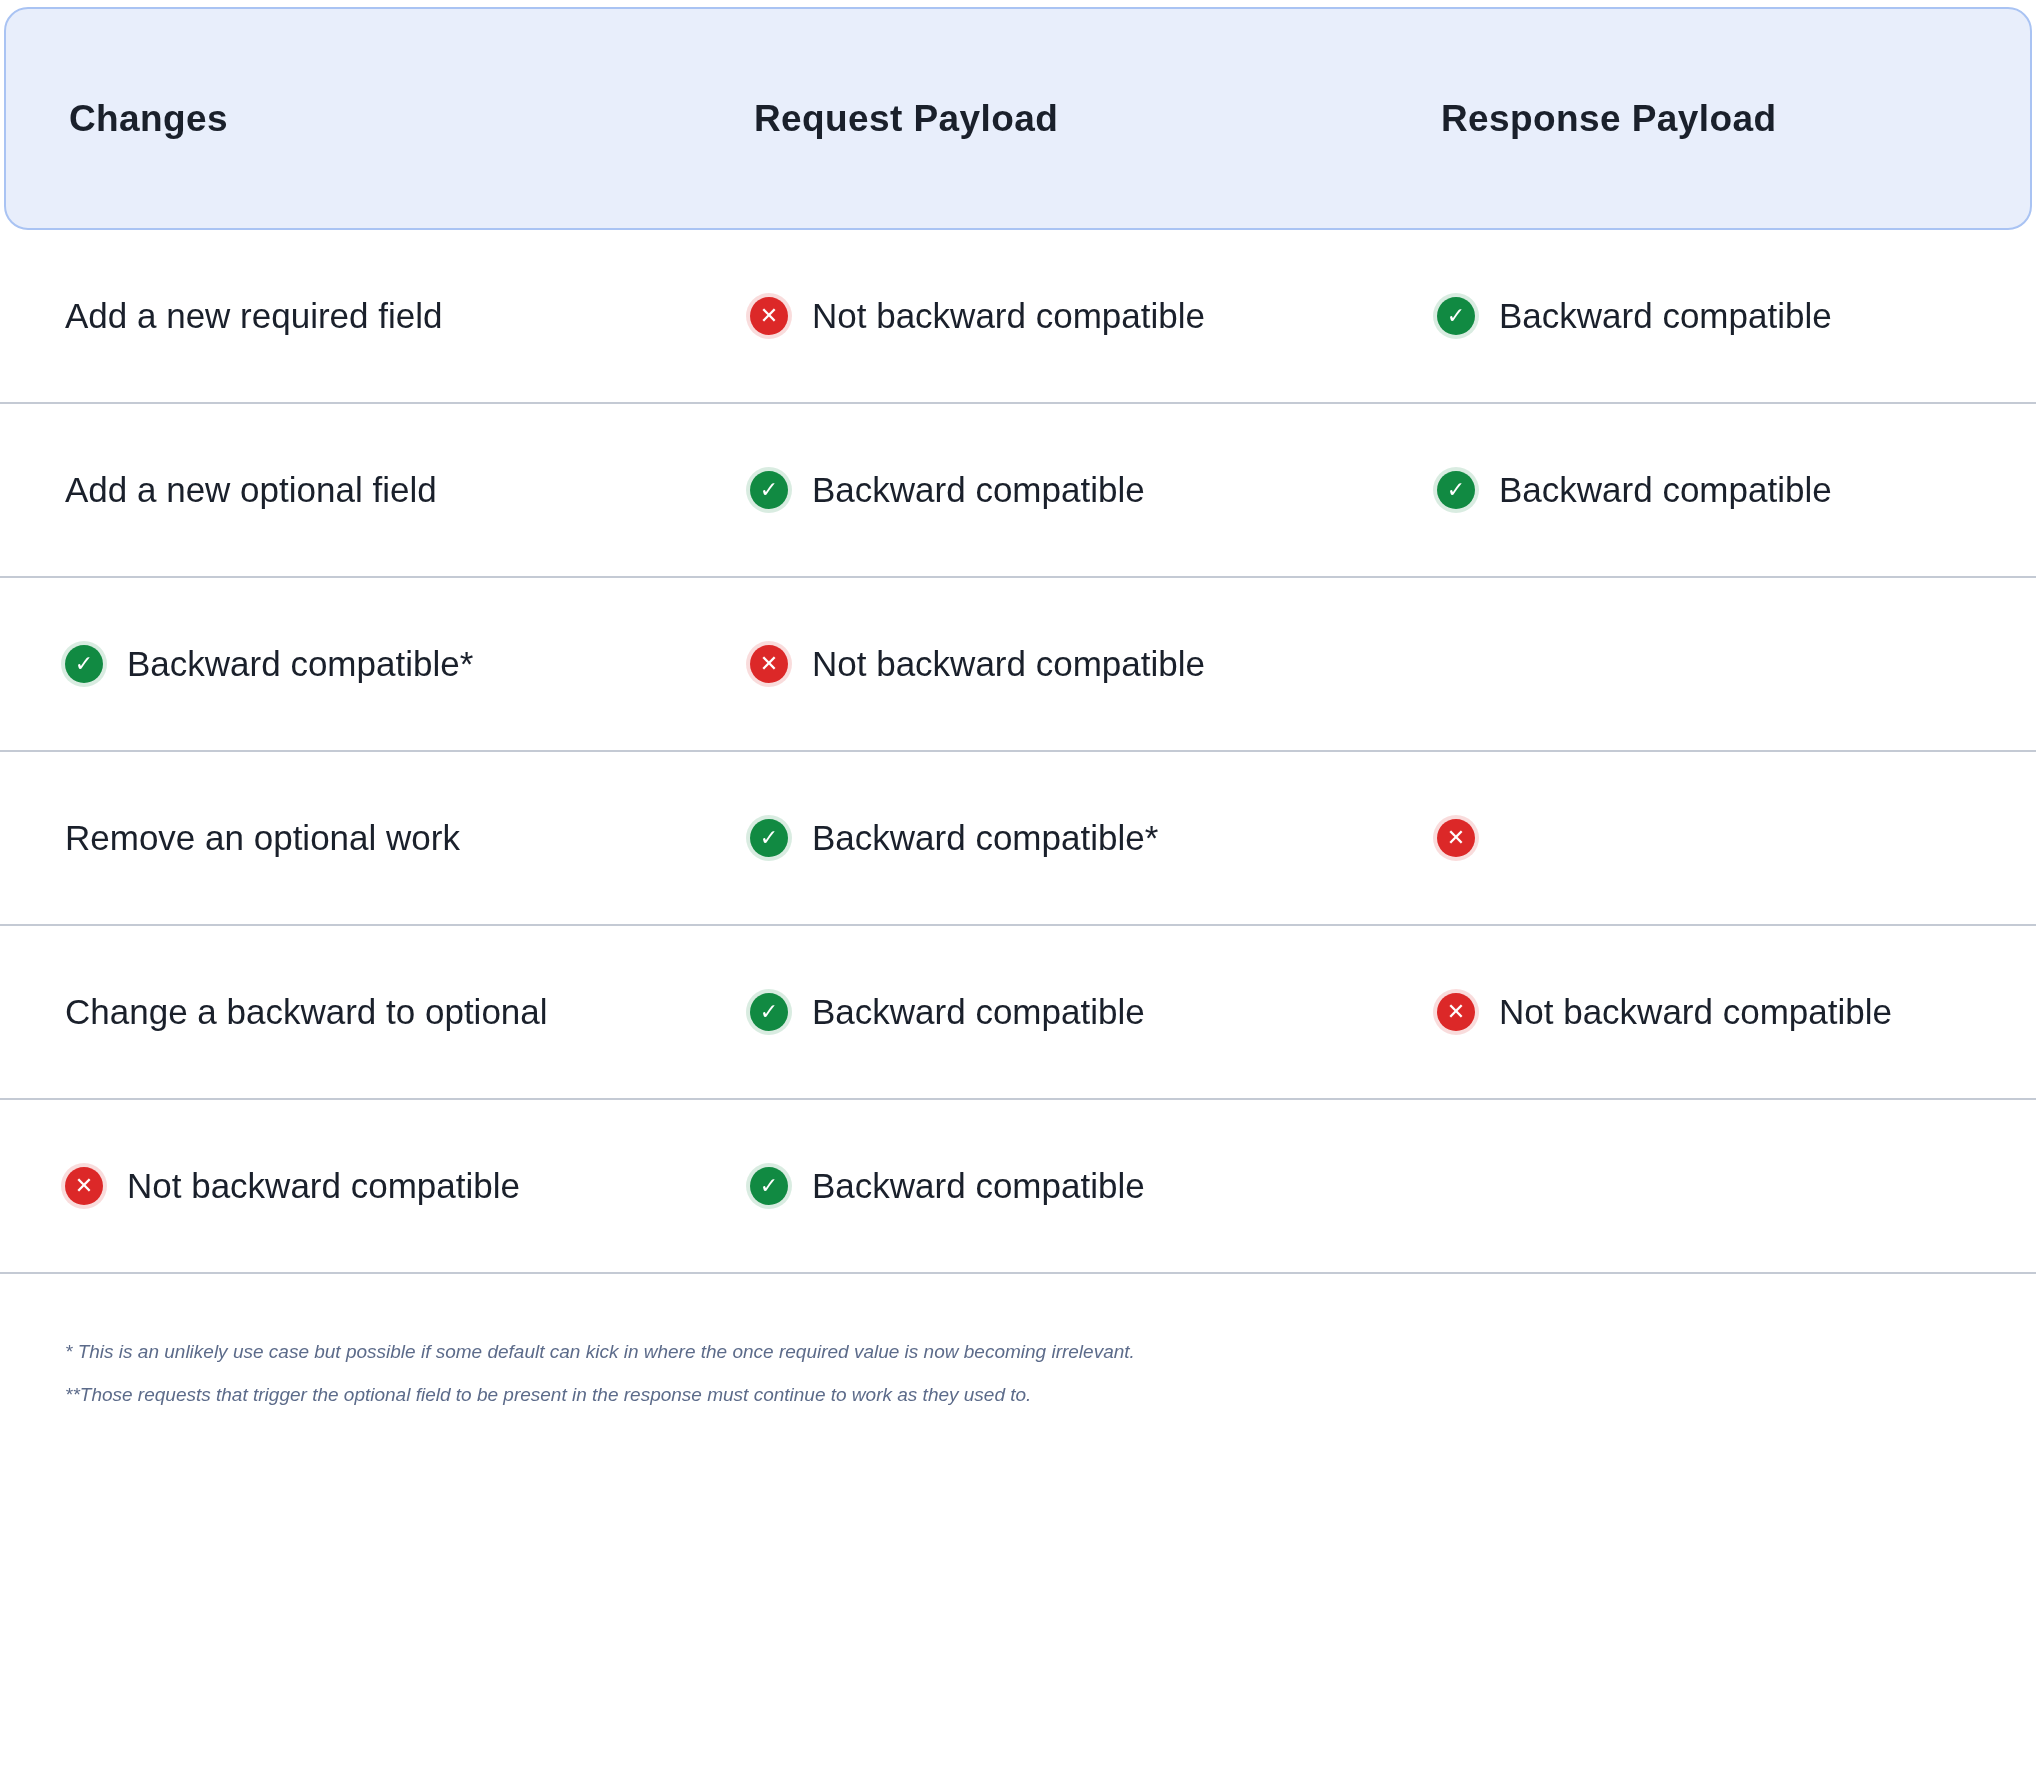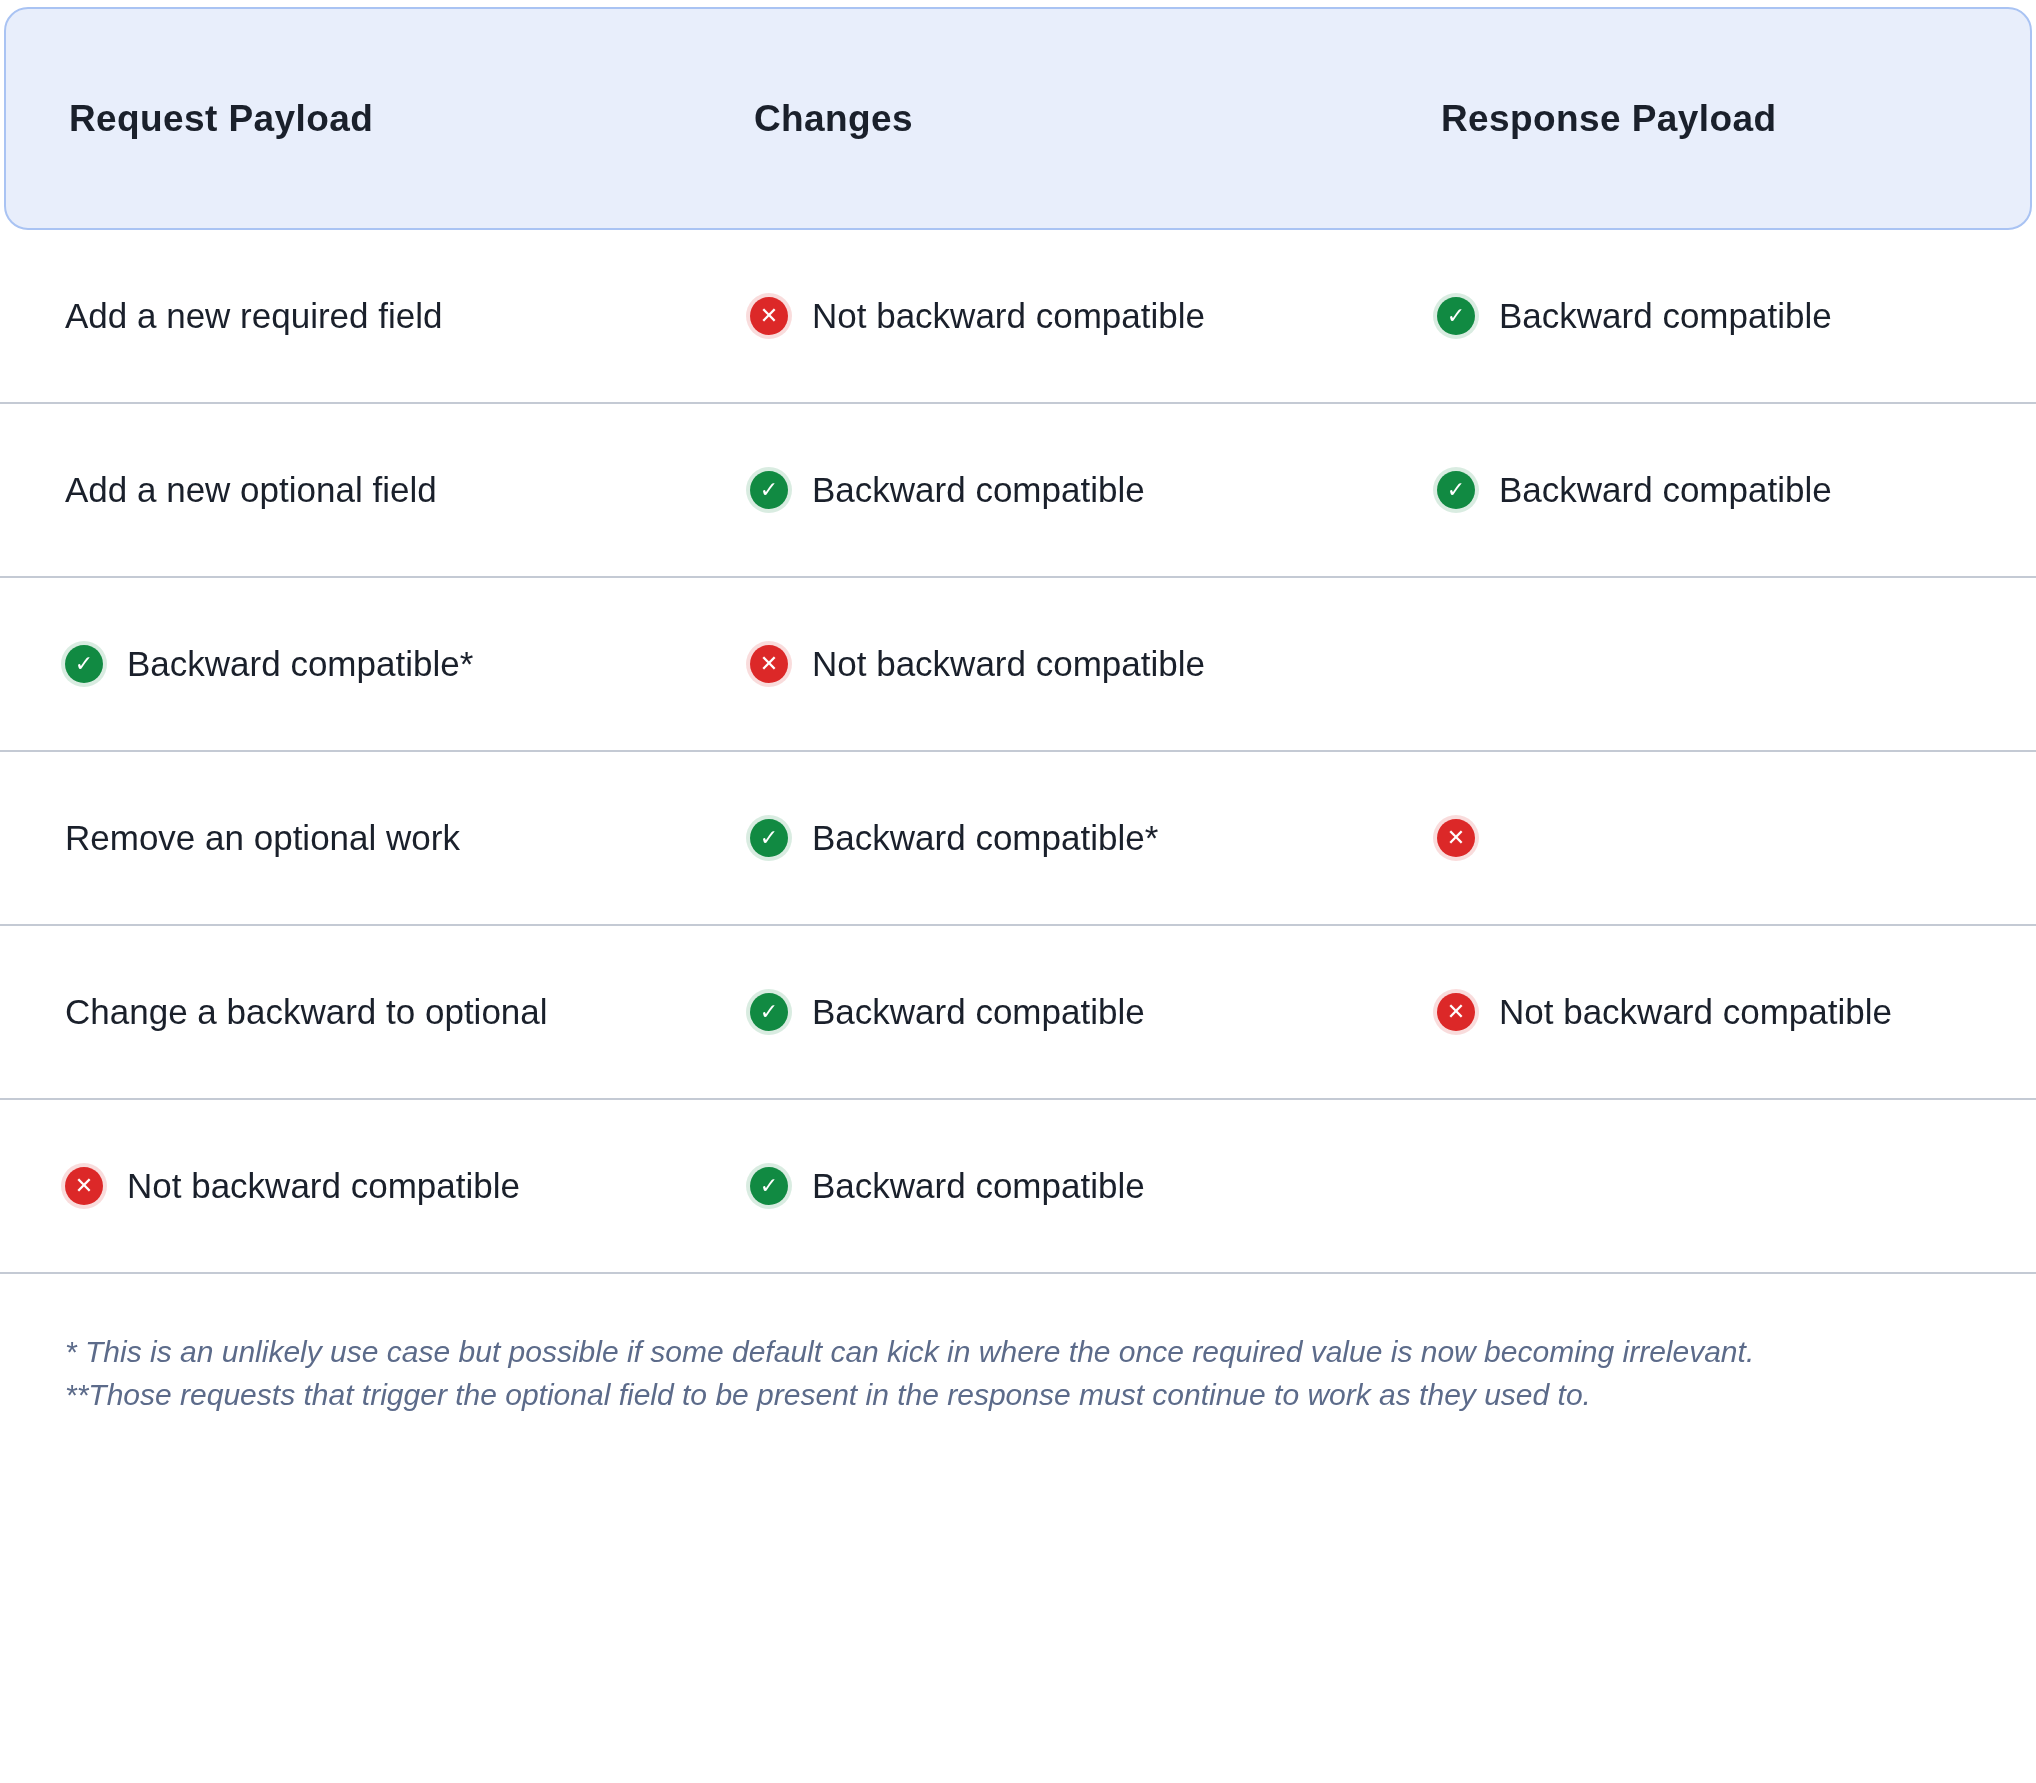--- a/index.html
+++ b/index.html
@@ -90,35 +90,35 @@
     background: var(--error_red, #DC2828);
     box-shadow: 0 0 0 4px rgba(220, 40, 40, 0.16);
   }
   
   .footnotes {
     box-sizing: border-box;
     padding: 62px 48px 0 65px;
   }
   .footnote {
     margin: 0 0 11px 0;
-    font-size: 30px;
+    font-size: 19px;
     line-height: 32px;
     font-style: italic;
     font-weight: 500;
     color: var(--footnote_text, #5C6B8A);
   }
 </style>
 </head>
 <body>
 
 <div class="canvas">
 
   <div class="table-header">
+    <div class="header-cell">Changes</div>
     <div class="header-cell">Request Payload</div>
-    <div class="header-cell">Changes</div>
     <div class="header-cell">Response Payload</div>
   </div>
 
   <div class="sheet">
     <div id="rows">
   <div class="row">
     <div class="cell-change">Add a new required field</div>
     <div class="cell-status col-request">
       <span class="status-icon x-circle">✕</span>
       <span class="status-label">Not backward compatible</span>

